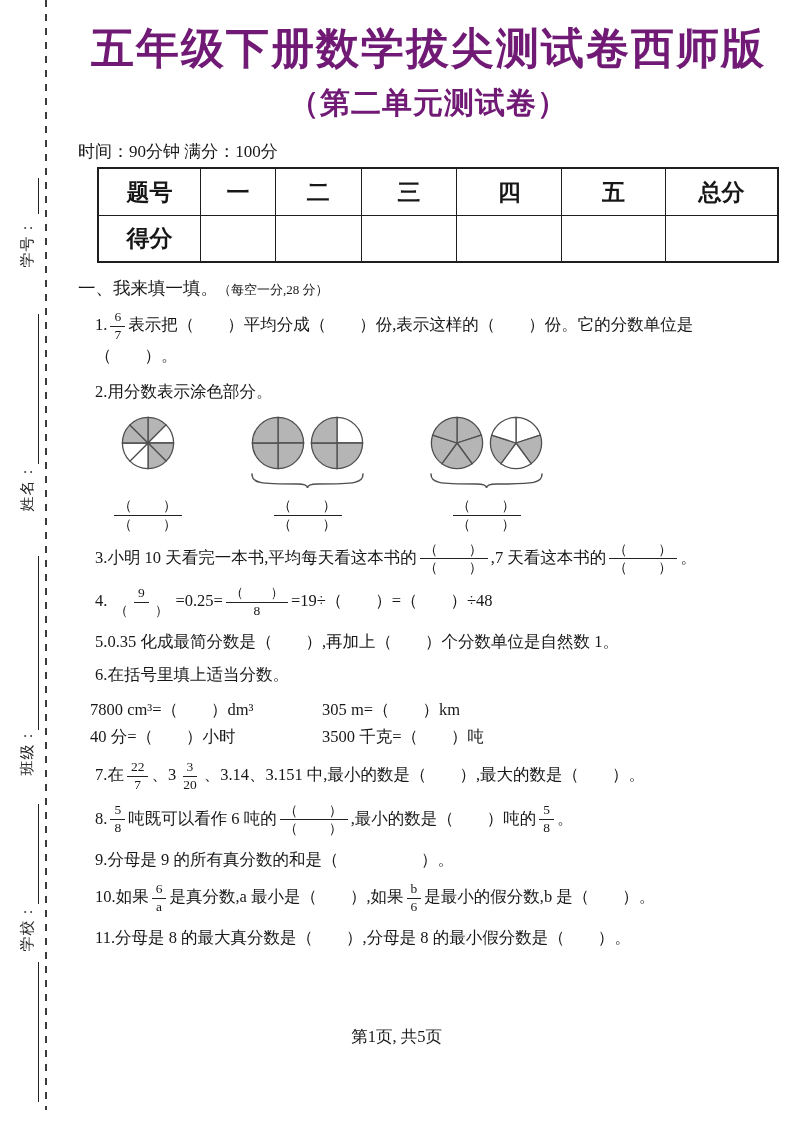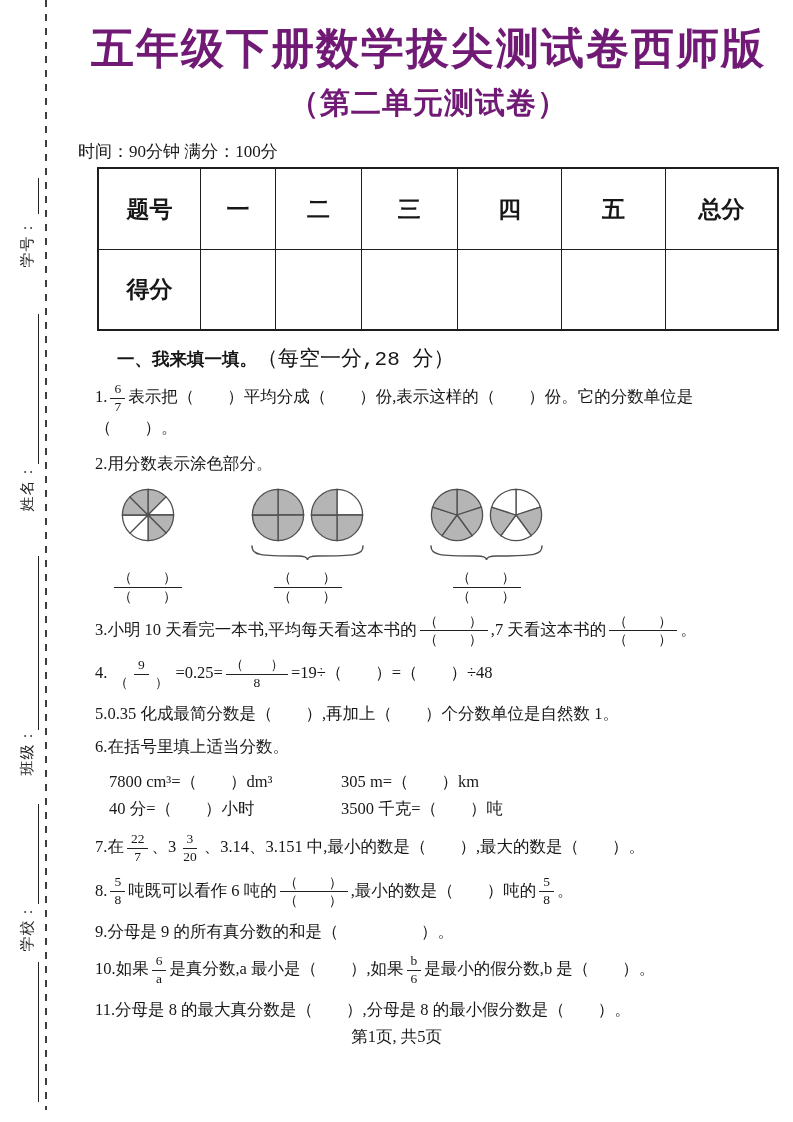--- a/index.html
+++ b/index.html
@@ -19,43 +19,43 @@
     padding:24px 14px 0 78px; }
   .title { font-size:43px; font-weight:700; text-align:center; letter-spacing:2px;
     line-height:1.15; margin:0; color:#701a75; }
   .subtitle { font-size:30px; font-weight:700; text-align:center; letter-spacing:1px;
     margin:10px 0 0 0; color:#701a75; }
   .info-line { font-size:17px; margin:16px 2px 4px 0; }
   
   table.score { border-collapse:collapse; margin-left:19px; table-layout:fixed; }
   table.score { border:2.2px solid #1e1e1e; }
   table.score td, table.score th { border:1.6px solid #1e1e1e; text-align:center;
-    font-size:23px; font-weight:700; padding:17px; }
+    font-size:23px; font-weight:700; padding:0; }
   table.score tr.r1 td { height:46px; }
   table.score tr.r2 td { height:45px; }
   
   .sec-head { margin:13px 0 0 0; font-size:17.5px; }
-  .sec-head .h { font-weight:700;margin-left:39px; }
-  .sec-head .note { font-weight:400; font-size:21px;font-family:Liberation Mono, monospace; }
+  .sec-head .h { font-weight:400; }
+  .sec-head .note { font-weight:400; font-size:13px; }
   .q { font-size:16.5px; margin:8px 0 8px 17px; line-height:1.55; }
   .q.tall { margin-top:10px; margin-bottom:10px; }
   
   .frac { display:inline-flex; flex-direction:column; align-items:center;
     vertical-align:middle; margin:0 3px; line-height:1.1; }
   .frac .fn { padding:0 4px 1px 4px; border-bottom:1.5px solid #222; font-size:13.5px; text-align:center; }
   .frac .fd { padding:1px 4px 0 4px; font-size:13.5px; text-align:center; }
   .bfrac .fn, .bfrac .fd { font-size:14px; letter-spacing:1px; }
   
   .fig-row { display:flex; margin:12px 0 2px 33px; gap:66px; }
   .fig-group { display:flex; flex-direction:column; align-items:center; }
   .circles { display:flex; gap:5px; }
   .brace-box { margin-top:3px; height:16px; }
   .figfrac { margin-top:9px; }
   
-  .q6grid { margin:2px 0 8px 31px; font-size:16.5px; line-height:1.65; }
+  .q6grid { margin:2px 0 8px 12px; font-size:16.5px; line-height:1.65; }
   .q6grid .c1 { display:inline-block; width:232px; }
   .footer { position:absolute; top:1026px; left:0; width:793px; text-align:center;
     font-size:16.5px; }
 </style>
 </head>
 <body>
 
 <div class="page">
 
   <div>

